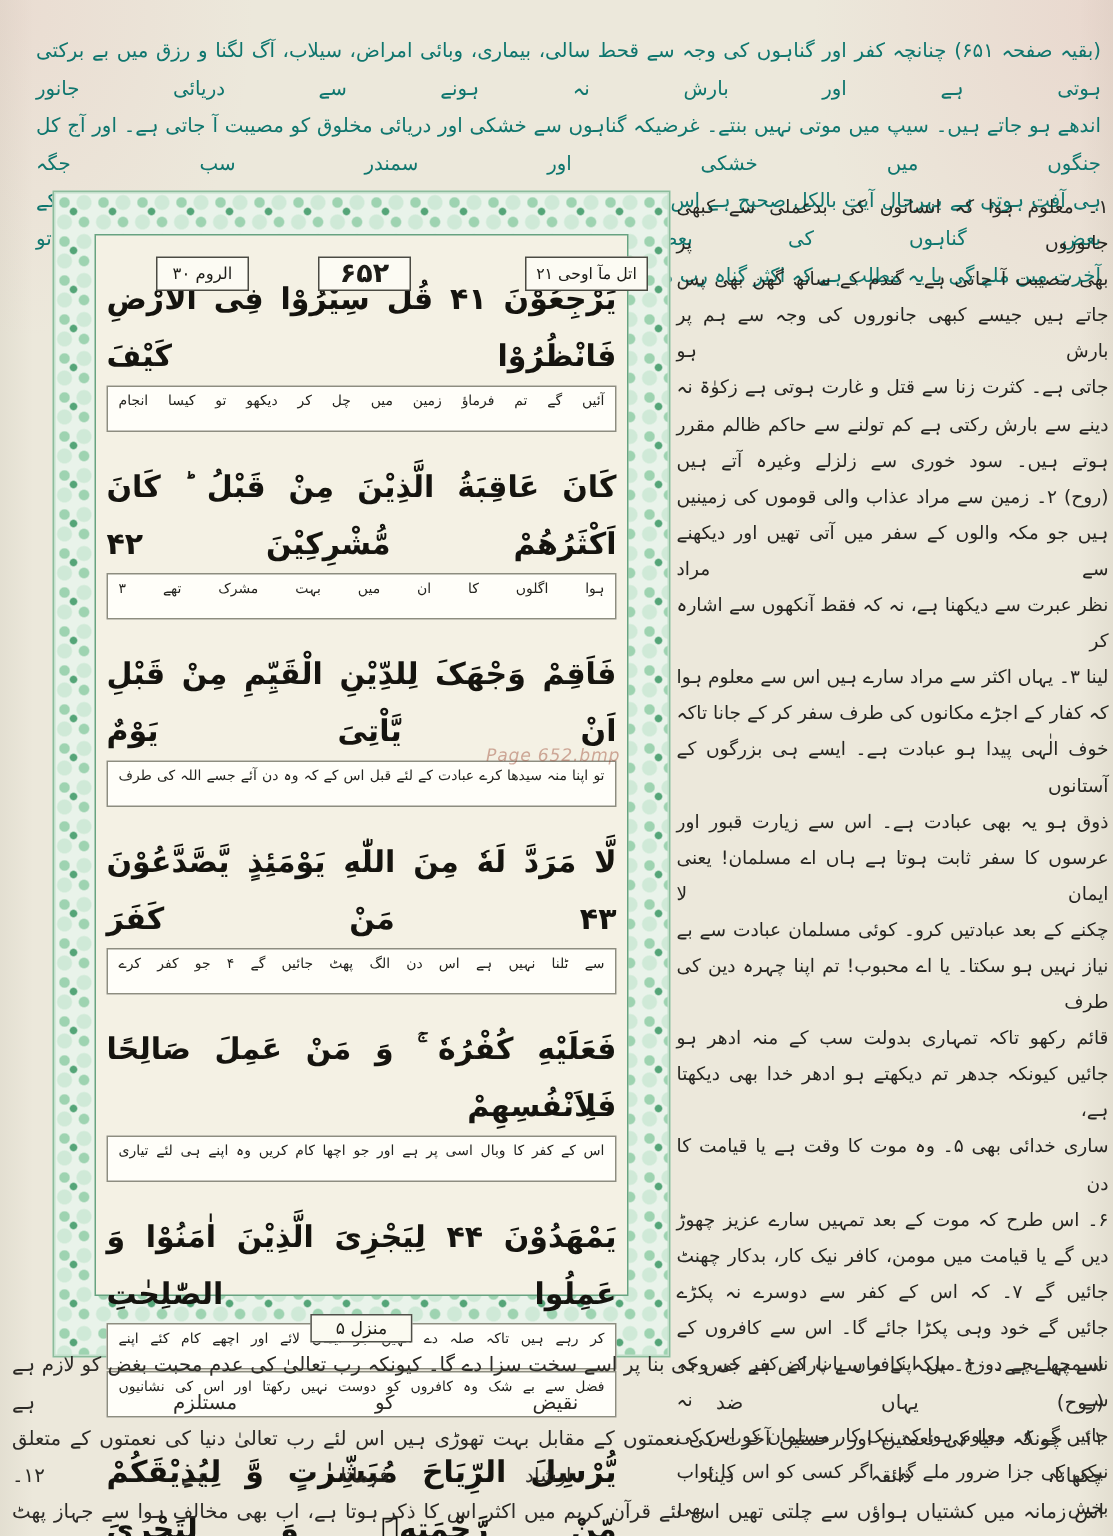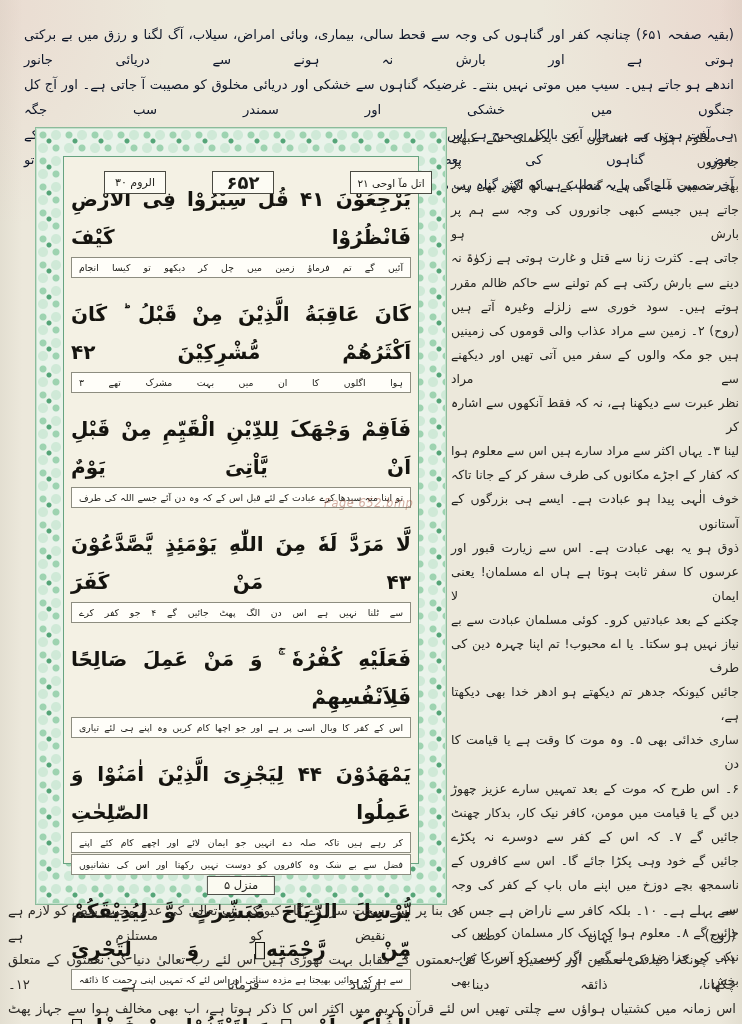--- a/index.html
+++ b/index.html
@@ -4,21 +4,21 @@
 <style>
   html,body{margin:0;padding:0;}
   body{background:#d8d4c8;font-family:"DejaVu Sans",sans-serif;}
   #page{position:relative;width:742px;height:1024px;margin:0 auto;background:#ece8db;overflow:hidden;direction:rtl;}
   #page::before{content:"";position:absolute;inset:0;pointer-events:none;
     background:radial-gradient(ellipse at 98% 1%, rgba(224,170,170,.25), transparent 18%),
                radial-gradient(ellipse at 2% 1%, rgba(224,170,170,.18), transparent 15%),
                linear-gradient(90deg, rgba(120,110,90,.08), transparent 3%, transparent 97%, rgba(120,110,90,.08));}
 
   
-  .intro{position:absolute;top:22px;right:8px;left:24px;direction:rtl;color:#0f172a;
+  .intro{position:absolute;top:22px;right:8px;left:24px;direction:rtl;color:#0f766e;
     font-size:13.2px;line-height:25px;}
   .intro .line{text-align:justify;text-align-last:justify;white-space:normal;}
   .intro .line:last-child{text-align-last:right;}
 
   
   .frame{position:absolute;left:35px;top:127px;width:412px;height:778px;box-sizing:border-box;
     padding:28px 27px 40px 27px;border:1px solid #8cbb9b;box-shadow:inset 0 0 0 1px #c3e0cc;
     background-color:#e9f3ea;
     background-image:
       radial-gradient(circle at 7px 7px,  #9ed3b1 3px, transparent 4px),
@@ -34,21 +34,21 @@
     box-sizing:border-box;display:flex;align-items:center;justify-content:center;
     direction:rtl;color:#1d1d18;z-index:2;margin-top:40px;}
   .hdr-juz{right:14px;width:82px;font-size:10.5px;}
   .hdr-page{left:176px;width:62px;font-size:18px;font-weight:bold;letter-spacing:1px;}
   .hdr-surah{left:68px;width:62px;font-size:11px;}
 
   .qrow{display:flex;flex-direction:column;}
   .ar{direction:rtl;font-weight:bold;color:#15140f;font-size:20px;line-height:38px;
     text-align:justify;text-align-last:justify;padding:0 2px;letter-spacing:0;margin-top:17px;}
   .ur{direction:rtl;background:#fffef9;border:1px solid #8d8d80;box-sizing:border-box;
-    height:21px;line-height:19px;font-size:9.3px;color:#23231e;padding:0 7px;margin:1px 2px 0 2px;
+    height:31px;line-height:19px;font-size:9.3px;color:#23231e;padding:0 7px;margin:1px 2px 0 2px;
     text-align:justify;text-align-last:justify;overflow:hidden;}
 
   .manzil{position:absolute;bottom:9px;left:50%;transform:translateX(-50%);
     background:#fbfaf1;border:1px solid #50504a;font-size:11.5px;color:#1e1e18;
     padding:1px 16px 2px 16px;direction:rtl;z-index:2;}
 
   
   .commentary{position:absolute;right:3px;top:126px;width:288px;direction:rtl;color:#272621;
     font-size:12.4px;line-height:24.1px;}
   .commentary .line{text-align:justify;text-align-last:justify;}
@@ -162,20 +162,21 @@
 
 
       <div class="line">ذوق ہو یہ بھی عبادت ہے۔ اس سے زیارت قبور اور</div>
 
       <div class="line">عرسوں کا سفر ثابت ہوتا ہے ہاں اے مسلمان! یعنی ایمان لا</div>
 
       <div class="line">چکنے کے بعد عبادتیں کرو۔ کوئی مسلمان عبادت سے بے</div>
 
       <div class="line">نیاز نہیں ہو سکتا۔ یا اے محبوب! تم اپنا چہرہ دین کی طرف</div>
 
+      <div class="line">قائم رکھو تاکہ تمہاری بدولت سب کے منہ ادھر ہو</div>
 
       <div class="line">جائیں کیونکہ جدھر تم دیکھتے ہو ادھر خدا بھی دیکھتا ہے،</div>
 
       <div class="line">ساری خدائی بھی ۵۔ وہ موت کا وقت ہے یا قیامت کا دن</div>
 
       <div class="line">۶۔ اس طرح کہ موت کے بعد تمہیں سارے عزیز چھوڑ</div>
 
       <div class="line">دیں گے یا قیامت میں مومن، کافر نیک کار، بدکار چھنٹ</div>
 
       <div class="line">جائیں گے ۷۔ کہ اس کے کفر سے دوسرے نہ پکڑے</div>

